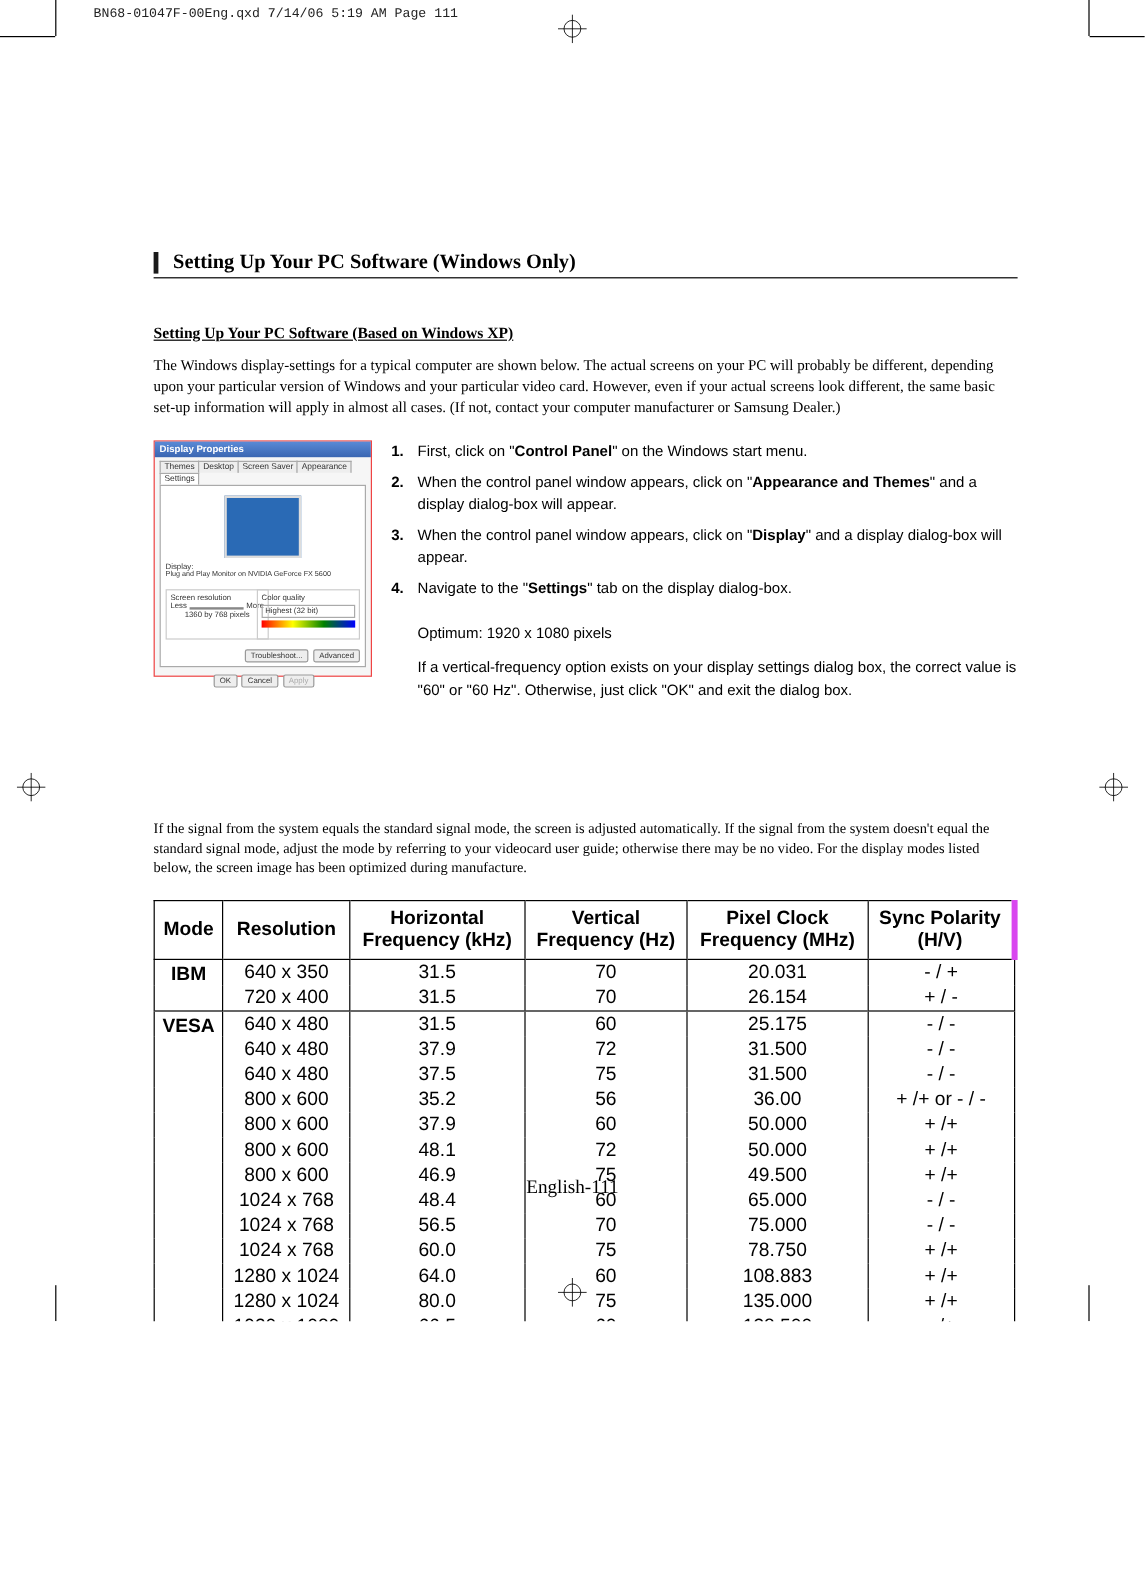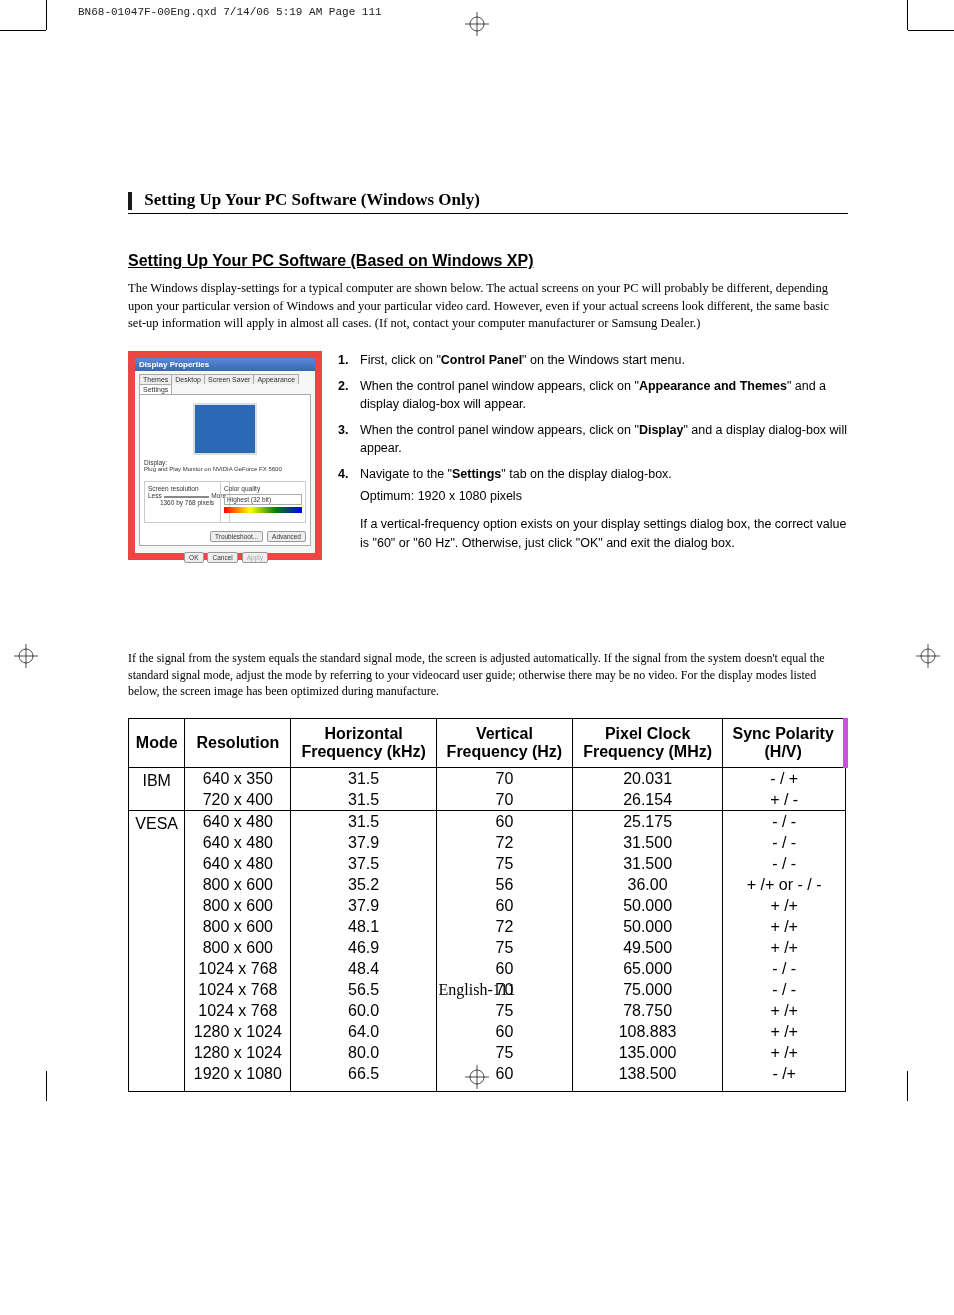--- a/index.html
+++ b/index.html
@@ -78,60 +78,60 @@
     height: 24px;
   }
   .reg-mark svg { width: 100%; height: 100%; }
   .reg-top { top: 12px; left: 465px; }
   .reg-left { top: 644px; left: 14px; }
   .reg-right { top: 644px; right: 14px; }
   .reg-bottom { bottom: 12px; left: 465px; }
 
   .content {
     position: absolute;
-    top: 190px;
+    top: 208px;
     left: 128px;
     width: 720px;
   }
   .section-mark {
     display: inline-block;
     width: 4px;
     height: 18px;
     background: #1a1a1a;
     vertical-align: middle;
     margin-right: 8px;
   }
   .h1 {
     font-size: 17px;
     font-weight: bold;
     border-bottom: 1px solid #000;
     padding-bottom: 3px;
     margin-bottom: 12px;
   }
   .sub-h {
-    font-family: Liberation Sans, sans-serif;
-    font-size: 16px;
+    font-family: Liberation Serif, serif;
+    font-size: 13px;
     font-weight: bold;
     text-decoration: underline;
     margin-bottom: 10px;
     margin-top: 38px;
   }
   .intro {
     font-size: 12.5px;
     line-height: 1.4;
     margin-bottom: 18px;
   }
   .step-block {
     display: flex;
     margin-top: 8px;
   }
   .screenshot {
     width: 180px;
     height: 195px;
-    border: 7px solid #ef4444;
+    border: 1px solid #ef4444;
     background: #f6f6f6;
     flex: none;
     margin-right: 16px;
     position: relative;
     font-family: Tahoma, Arial, sans-serif;
     font-size: 7px;
     color: #333;
   }
   .scr-title {
     background: linear-gradient(#5a8ad6, #3a66b2);
@@ -215,21 +215,21 @@
     vertical-align: middle;
   }
   .table th:last-child { border-right: 5px solid #d946ef; }
   .table td {
     border-left: 1px solid #000;
     padding: 1.5px 4px;
     text-align: center;
   }
   .table td:last-child { border-right: 1px solid #000; }
   .table .mode-cell {
-    font-weight: normal;
+    font-weight: bold;
     text-align: center;
     vertical-align: top;
     padding-top: 4px;
   }
   .table .group-sep td { border-top: 1px solid #000; }
   .table .last-row td { border-bottom: 1px solid #000; padding-bottom: 8px;}
 
   .footer {
     position: absolute;
     bottom: 102px;
@@ -343,21 +343,21 @@
           <div class="step">
             <div class="step-num">3.</div>
             <div class="step-txt">
               <div>When the control panel window appears, click on "<b>Display</b>" and a display dialog-box will appear.</div>
             </div>
           </div>
           <div class="step">
             <div class="step-num">4.</div>
             <div class="step-txt">
               <div>Navigate to the "<b>Settings</b>" tab on the display dialog-box.</div>
-              <div style="margin-top: 4px;">Optimum: 1920 x 1080 pixels</div>
+              <div style="margin-top: 20px;">Optimum: 1920 x 1080 pixels</div>
               <div style="margin-top: 10px;">If a vertical-frequency option exists on your display settings dialog box, the correct value is "60" or "60 Hz". Otherwise, just click "OK" and exit the dialog box.</div>
             </div>
           </div>
         </div>
     </div>
 
     <div class="section2">
       <div class="intro" style="font-size:12px">If the signal from the system equals the standard signal mode, the screen is adjusted automatically.  If the signal from the system doesn't equal the standard signal mode, adjust the mode by referring to your videocard user guide; otherwise there may be no video. For the display modes listed below, the screen image has been optimized during manufacture.</div>
 
       <table class="table" id="modes-table">

